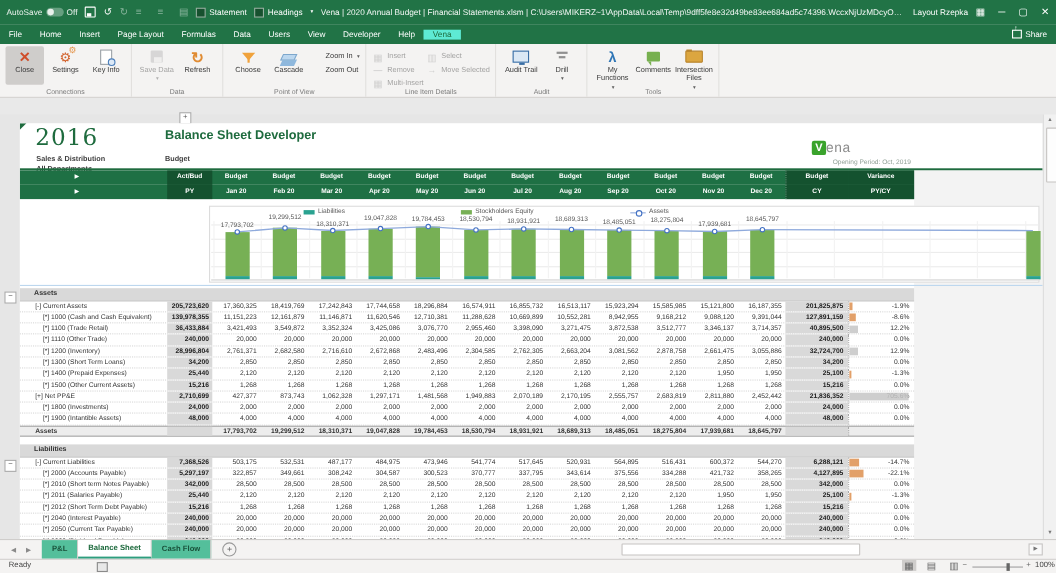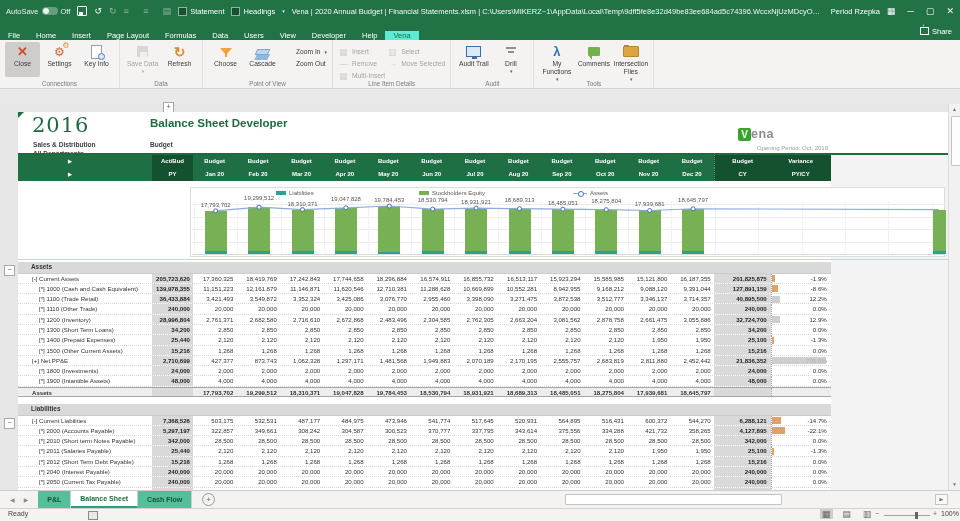--- a/index.html
+++ b/index.html
@@ -17,21 +17,21 @@
   .savic{width:8px;height:8px;border:1px solid #fff;position:relative;border-radius:1px}
   .savic::after{content:"";position:absolute;left:1px;bottom:0;width:4px;height:3px;background:#fff}
   .chk{display:flex;align-items:center;gap:3px}
   .chkbox{width:7px;height:7px;background:#17512f;border:1px solid rgba(255,255,255,.55)}
   .wtitle{flex:1;text-align:center;white-space:nowrap;overflow:hidden;text-overflow:ellipsis;opacity:.95}
   .wuser{white-space:nowrap}
   .wctrls{display:flex;gap:12px;align-items:center;font-size:9px}
   .wctrls span{cursor:default}
 
   
-  .menubar{position:absolute;top:22px;left:0;width:960px;height:18px;background:#217346;display:flex;align-items:flex-end;color:#fff;font-size:7.5px}
+  .menubar{position:absolute;top:22px;left:0;width:960px;height:18px;background:#217346;display:flex;align-items:center;color:#fff;font-size:7.5px}
   #menu-tabs{display:flex}
   .mtab{padding:0 8px;display:flex;align-items:center}
   .mtab.active{background:#5eead4;color:#1e6b3e}
   .tellme{display:flex;align-items:center;gap:4px;padding:0 10px;opacity:.95}
   .bulb{width:7px;height:7px;border:1px solid #fff;border-radius:50%;display:inline-block}
   .share{position:absolute;right:8px;top:0;height:18px;display:flex;align-items:center;gap:3px}
   .shareic{width:7px;height:6px;border:1px solid #fff;position:relative}
   .shareic::after{content:"↑";position:absolute;left:1px;top:-5px;font-size:6px}
 
   
@@ -87,21 +87,21 @@
   .minusbox{position:absolute;left:4px;width:9px;height:9px;background:#fff;border:1px solid #a8a8a8;font-size:7px;line-height:7px;text-align:center;color:#555}
   .sheet{position:absolute;left:18px;top:8px;width:930px;height:378px;background:#fff;overflow:hidden}
   .corner-tri{position:absolute;left:0;top:0;width:0;height:0;border-top:6px solid #1e6b3e;border-right:6px solid transparent}
   .year{position:absolute;left:14px;top:1px;font-family:"DejaVu Serif",serif;font-size:21px;color:#1e6b3e;letter-spacing:1px}
   .org{position:absolute;left:15px;top:29px;font-size:6.6px;font-weight:bold;color:#3f3f3f}
   .dept{position:absolute;left:15px;top:38px;font-size:6.6px;font-weight:bold;color:#3f3f3f}
   .shtitle{position:absolute;left:132px;top:5px;font-size:11.5px;font-weight:bold;color:#1e6b3e}
   .scenario{position:absolute;left:132px;top:29px;font-size:6.6px;font-weight:bold;color:#3f3f3f}
   .vlogo{position:absolute;left:720px;top:15px;display:flex;align-items:center}
   .vlogo .vsq{width:13px;height:13px;background:#3aa32c;color:#fff;font-weight:bold;font-size:10px;display:flex;align-items:center;justify-content:center;border-radius:2px}
-  .vlogo .vrest{font-size:12.5px;font-weight:bold;color:#8c8c8c;letter-spacing:.5px}
+  .vlogo .vrest{font-size:12.5px;font-weight:normal;color:#8c8c8c;letter-spacing:.5px}
   .opening{position:absolute;left:600px;top:33px;width:210px;text-align:right;font-size:6px;color:#90a096}
   .greenline{position:absolute;left:0;top:41px;width:930px;height:2px;background:#1e6b3e}
   .offsheet{position:absolute;left:813px;top:43px;width:117px;height:335px;background:#f3f3f3}
 
   
   #thead{position:absolute;left:0;top:43px;width:813px}
   .hrow{display:flex;width:813px;height:13px;background:#1e7044;color:#fff}
   .hc{box-sizing:border-box;font-size:6px;line-height:13px;text-align:center;font-weight:bold;overflow:hidden;white-space:nowrap}
   .hc.hlab{width:134px;text-align:left;padding-left:50px}
   .hc.hlab .arr{font-size:5px}
@@ -193,21 +193,21 @@
     <div class="chk">
       <span class="chkbox"></span>
       <span>Statement</span>
     </div>
     <div class="chk">
       <span class="chkbox"></span>
       <span>Headings</span>
     </div>
     <span class="qic" style="font-size:5px">▾</span>
     <div class="wtitle">Vena | 2020 Annual Budget | Financial Statements.xlsm | C:\Users\MIKERZ~1\AppData\Local\Temp\9dff5fe8e32d49be83ee684ad5c74396.WccxNjUzMDcyOTQ2MjI2NzkwNCw3MzAxODE0NjIyNTQ2ODIxMTlsdH...</div>
-    <div class="wuser">Period Rzepka</div>
+    <div class="wuser">Layout Rzepka</div>
     <div class="wctrls">
       <span>▦</span>
       <span>─</span>
       <span>▢</span>
       <span>✕</span>
     </div>
   </div>
 
   <div class="menubar">
     <div id="menu-tabs">

